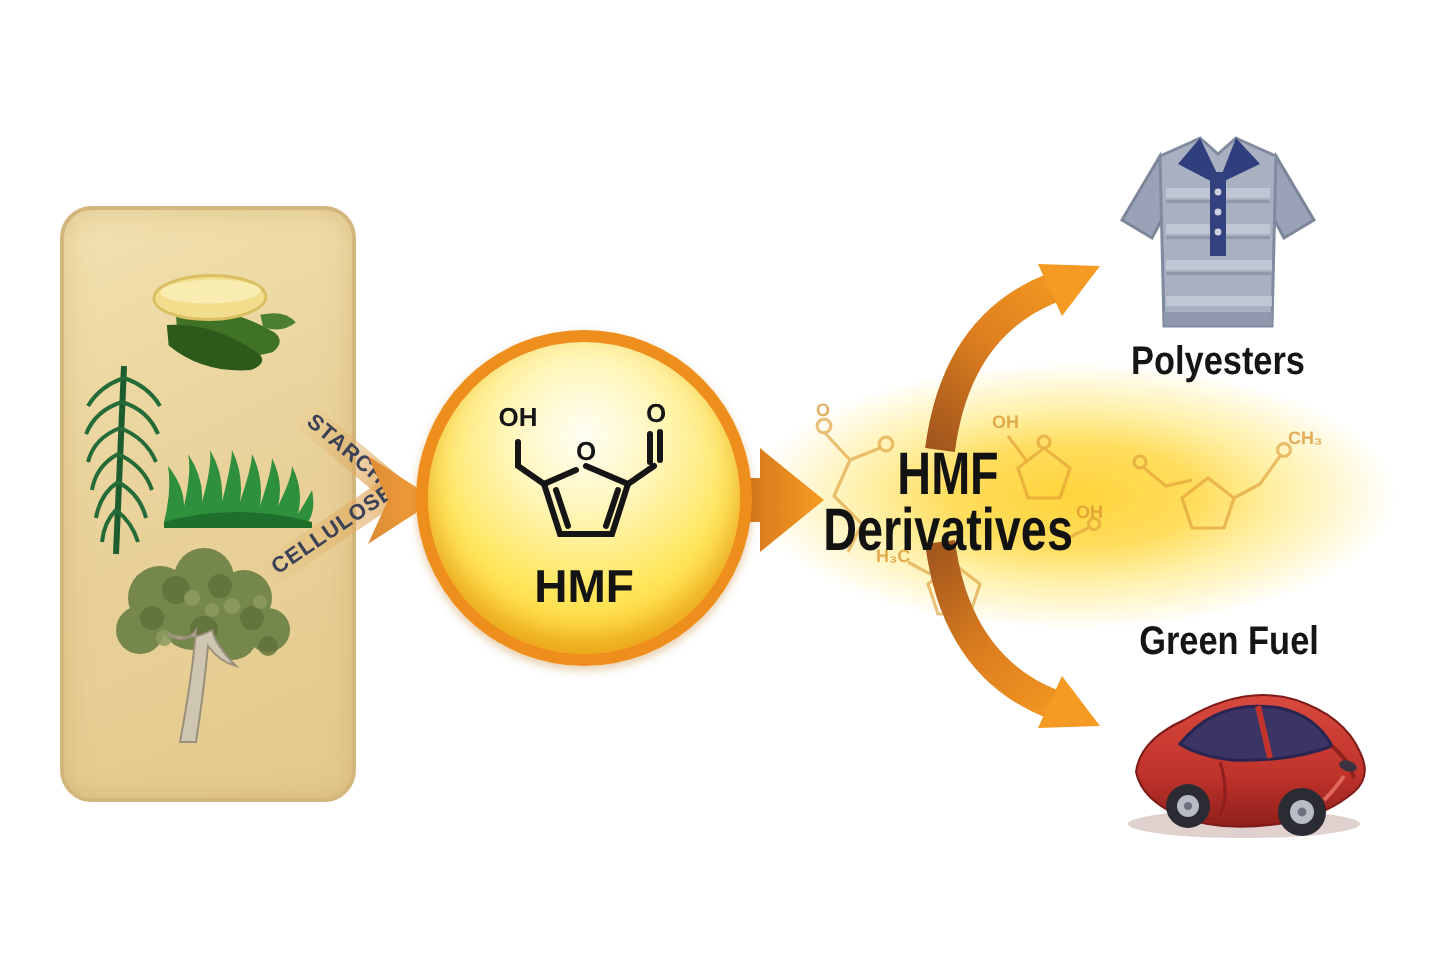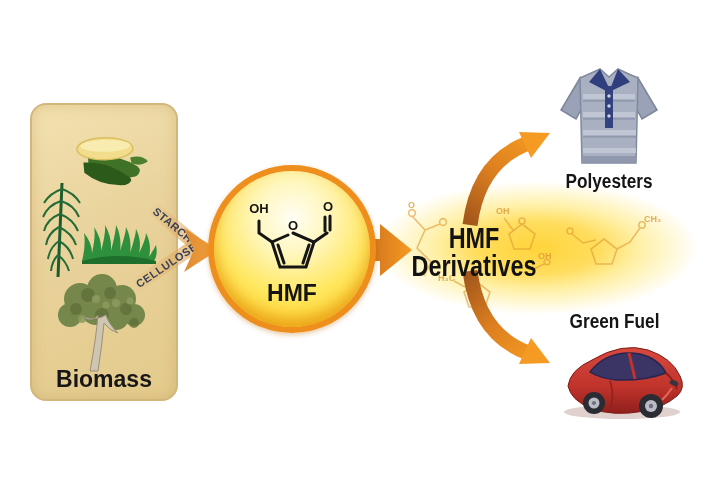--- a/index.html
+++ b/index.html
@@ -116,21 +116,20 @@
       <g fill="#8d9c60" opacity="0.85">
         <circle cx="50" cy="28" r="4"></circle>
           <circle cx="70" cy="32" r="4"></circle>
           <circle cx="36" cy="48" r="4"></circle>
         <circle cx="84" cy="30" r="3.5"></circle>
           <circle cx="60" cy="34" r="3.5"></circle>
       </g>
       <path d="M52,44 Q50,68 44,100 L52,100 Q56,74 58,52 Q64,60 72,62 Q62,52 60,44 Q50,50 38,46 Q46,52 52,44 Z" fill="#cfc6b2" stroke="#9a8f7a" stroke-width="1"></path>
     </svg>
 
-    <div class="panel-label">Biomass</div>
   </div>
 
   <div class="feed-label starch">STARCH</div>
   <div class="feed-label cellulose">CELLULOSE</div>
 
   <svg class="feed-arrowhead" width="36" height="46" viewBox="0 0 36 46">
     <defs>
       <linearGradient id="gFeed" x1="0" y1="0" x2="1" y2="0">
         <stop offset="0" stop-color="#dd8c35"></stop>
           <stop offset="1" stop-color="#f6a23a"></stop>

